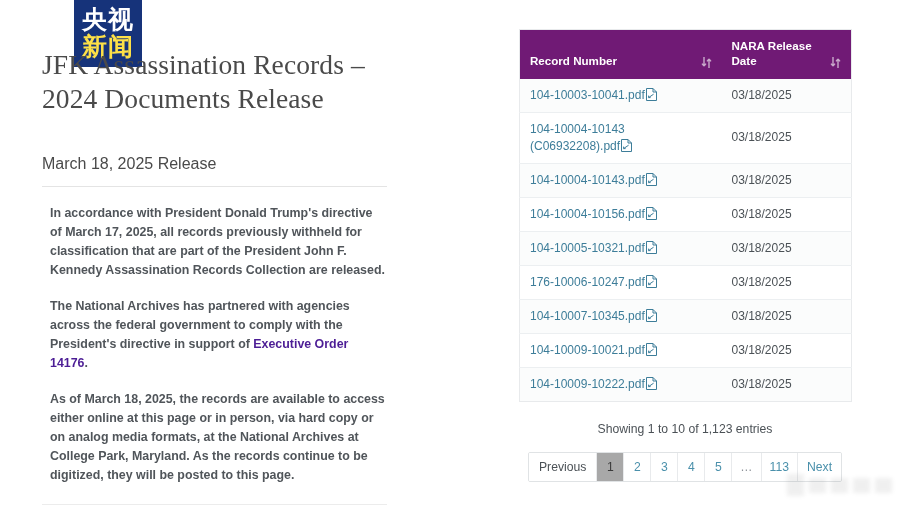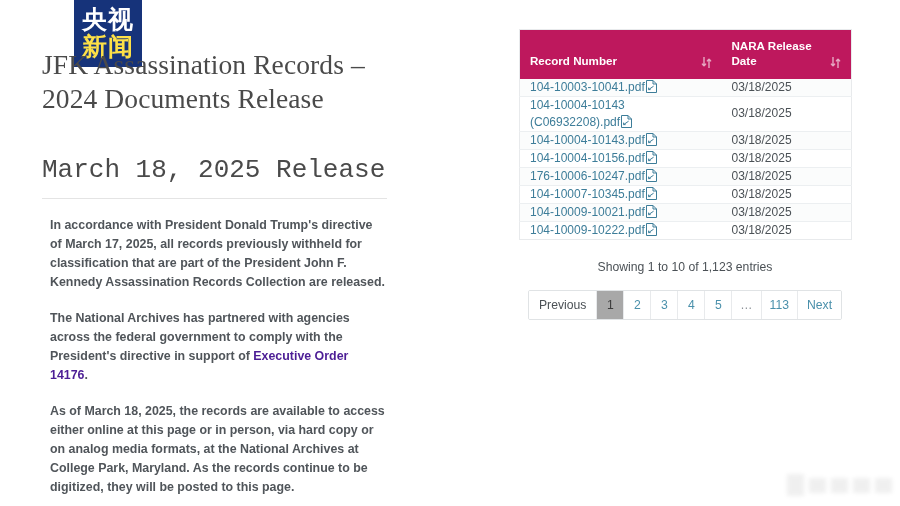--- a/index.html
+++ b/index.html
@@ -59,22 +59,22 @@
   #page-title {
     font-family: "Liberation Serif", serif;
     font-size: 27.5px;
     line-height: 1.22;
     color: #4a4a4a;
     font-weight: normal;
     margin: 0;
     letter-spacing: 0.1px;
   }
   #section-heading {
-    font-family: Liberation Mono, monospace;
-    font-size: 26px;
+    font-family: Liberation Sans, sans-serif;
+    font-size: 16px;
     color: #4a4a4a;
     font-weight: normal;
     margin: 0;
     padding-top: 40px;
   }
   .hr-rule {
     border: none;
     border-top: 1px solid #e4e4e4;
     margin: 13px 0 0 0;
     height: 0;
@@ -107,21 +107,21 @@
   }
   #records-table {
     width: 100%;
     border-collapse: collapse;
     table-layout: fixed;
     font-family: "Liberation Sans", sans-serif;
     background: #ffffff;
     border: 1px solid #e8eaec;
   }
   #records-table thead th {
-    background: #be185d;
+    background: #701a75;
     color: #ffffff;
     font-size: 11.6px;
     font-weight: bold;
     text-align: left;
     vertical-align: bottom;
     padding: 9px 10px 10px 10px;
     height: 24px;
     position: relative;
     box-sizing: border-box;
   }
@@ -137,21 +137,21 @@
   .th-label { line-height: 1.28; }
   .sort-icon {
     flex: 0 0 auto;
     opacity: 0.62;
     display: inline-block;
     width: 11px;
     height: 13px;
   }
   #records-table tbody td {
     font-size: 12px;
-    padding: 0 10px;
+    padding: 8px 10px;
     border-top: 1px solid #eceff1;
     vertical-align: middle;
     line-height: 1.42;
     box-sizing: border-box;
   }
   #records-table tbody tr:nth-child(odd) td { background: #fbfcfc; }
   #records-table tbody tr:nth-child(even) td { background: #ffffff; }
   #records-table tbody tr:first-child td { border-top: none; }
   .record-link {
     color: #3d7d99;
@@ -321,20 +321,28 @@
           </tr>
           <tr>
             <td><a class="record-link" href="#">104-10004-10156.pdf</a><span class="pdf-icon"><svg width="11" height="13" viewBox="0 0 11 13" aria-hidden="true">
                   <path d="M0.5 0.5 H7 L10.5 4 V12.5 H0.5 Z" fill="#ffffff" stroke="#3d7d99" stroke-width="1"></path>
                   <path d="M7 0.5 V4 H10.5" fill="none" stroke="#3d7d99" stroke-width="1"></path>
                   <path d="M2.6 9.6 L7.6 6.2 M2.6 9.6 L4.6 9.6 M2.6 9.6 L2.6 7.6" stroke="#3d7d99" stroke-width="1" fill="none"></path>
                 </svg></span></td>
             <td class="date-cell">03/18/2025</td>
           </tr>
           <tr>
+            <td><a class="record-link" href="#">104-10005-10321.pdf</a><span class="pdf-icon"><svg width="11" height="13" viewBox="0 0 11 13" aria-hidden="true">
+                  <path d="M0.5 0.5 H7 L10.5 4 V12.5 H0.5 Z" fill="#ffffff" stroke="#3d7d99" stroke-width="1"></path>
+                  <path d="M7 0.5 V4 H10.5" fill="none" stroke="#3d7d99" stroke-width="1"></path>
+                  <path d="M2.6 9.6 L7.6 6.2 M2.6 9.6 L4.6 9.6 M2.6 9.6 L2.6 7.6" stroke="#3d7d99" stroke-width="1" fill="none"></path>
+                </svg></span></td>
+            <td class="date-cell">03/18/2025</td>
+          </tr>
+          <tr>
             <td><a class="record-link" href="#">176-10006-10247.pdf</a><span class="pdf-icon"><svg width="11" height="13" viewBox="0 0 11 13" aria-hidden="true">
                   <path d="M0.5 0.5 H7 L10.5 4 V12.5 H0.5 Z" fill="#ffffff" stroke="#3d7d99" stroke-width="1"></path>
                   <path d="M7 0.5 V4 H10.5" fill="none" stroke="#3d7d99" stroke-width="1"></path>
                   <path d="M2.6 9.6 L7.6 6.2 M2.6 9.6 L4.6 9.6 M2.6 9.6 L2.6 7.6" stroke="#3d7d99" stroke-width="1" fill="none"></path>
                 </svg></span></td>
             <td class="date-cell">03/18/2025</td>
           </tr>
           <tr>
             <td><a class="record-link" href="#">104-10007-10345.pdf</a><span class="pdf-icon"><svg width="11" height="13" viewBox="0 0 11 13" aria-hidden="true">
                   <path d="M0.5 0.5 H7 L10.5 4 V12.5 H0.5 Z" fill="#ffffff" stroke="#3d7d99" stroke-width="1"></path>

